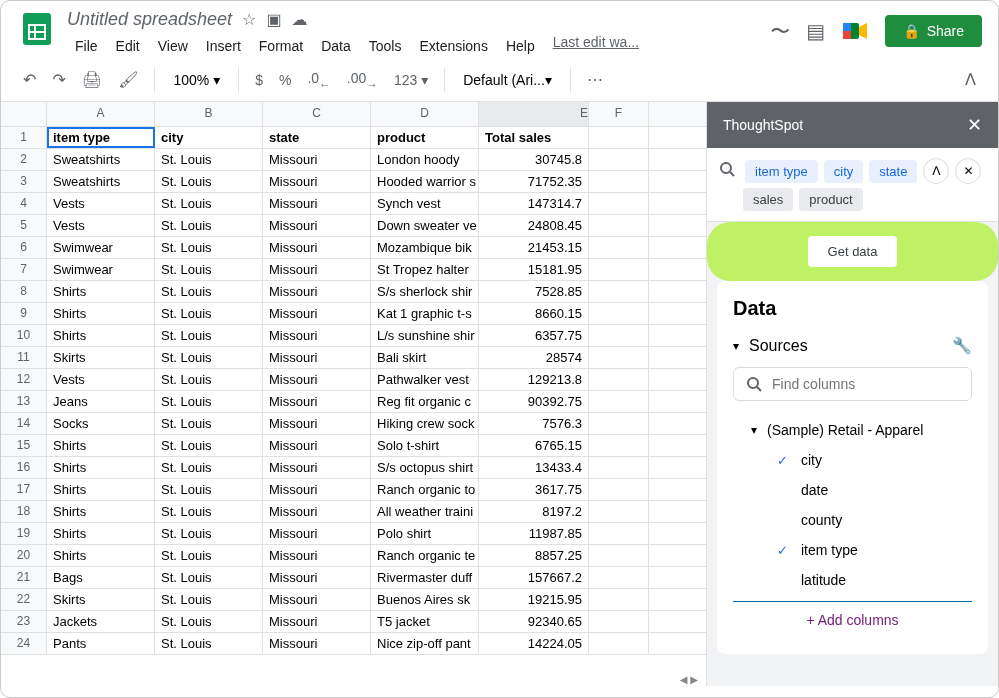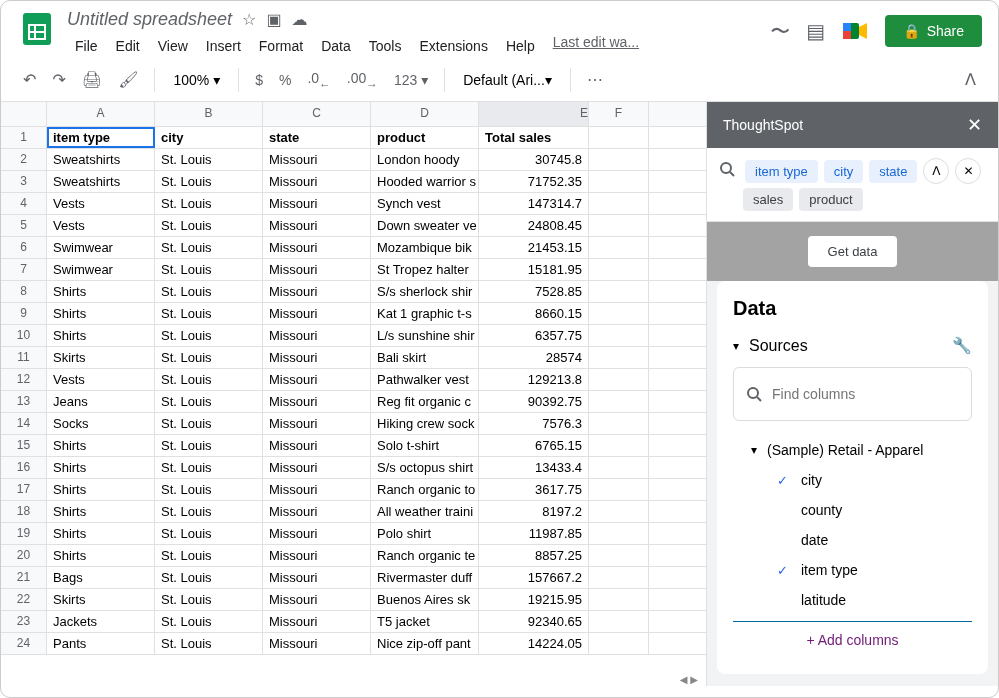--- a/index.html
+++ b/index.html
@@ -52,31 +52,31 @@
 .sb-close { cursor: pointer; font-size: 18px; }
 .sb-body { flex: 1; overflow-y: auto; background: #f1f3f4; padding: 0; position: relative; }
 
 .search-chips-box { background: #fff; margin: 0; border-bottom: 1px solid #e0e0e0; padding: 10px 12px; }
 .chips-row { display: flex; flex-wrap: wrap; gap: 6px; align-items: center; }
 .search-glass { color: #5f6368; margin-right: 4px; }
 .chip { background: #e8f0fe; color: #1967d2; padding: 4px 10px; border-radius: 4px; font-size: 13px; cursor: pointer; }
 .chip-grey { background: #e8eaed; color: #3c4043; }
 .chip-ctrl { width: 26px; height: 26px; border-radius: 50%; border: 1px solid #dadce0; display: flex; align-items: center; justify-content: center; font-size: 12px; cursor: pointer; background: #fff; }
 
-.get-data-row { text-align: center; padding: 14px 0; background:#a3a3a3; }
+.get-data-row { text-align: center; padding: 14px 0; background:#bef264;border-radius:23px; }
 .get-data-btn { background: #fff; border: none; padding: 8px 20px; border-radius: 4px; font-size: 13px; color: #3c4043; cursor: pointer; }
 
 .data-panel { background: #fff; margin: 0 10px 10px 10px; border-radius: 8px; padding: 16px; }
 .data-title { font-size: 20px; font-weight: 700; margin-bottom: 16px; }
 .sources-row { display: flex; align-items: center; justify-content: space-between; margin-bottom: 12px; }
 .sources-left { display: flex; align-items: center; gap: 10px; cursor: pointer; }
 .chevron { font-size: 12px; }
 .wrench { cursor: pointer; color: #3c4043; }
 
-.find-cols { display: flex; align-items: center; border: 1px solid #dadce0; border-radius: 6px; padding: 18px 12px; margin-bottom: 14px; gap: 10px; }
+.find-cols { display: flex; align-items: center; border: 1px solid #dadce0; border-radius: 6px; padding: 8px 12px; margin-bottom: 14px; gap: 10px; }
 .find-cols input { border: none; outline: none; font-size: 14px; flex: 1; background: transparent; }
 
 .source-tree { font-size: 14px; }
 .tree-row { display: flex; align-items: center; gap: 10px; padding: 7px 4px; cursor: pointer; }
 .tree-indent-1 { padding-left: 18px; }
 .tree-indent-2 { padding-left: 44px; }
 .check { color: #2563eb; font-size: 13px; width: 14px; }
 .blank-check { width: 14px; }
 
 .add-cols { text-align: center; color: #701a75; padding: 10px; font-size: 14px; cursor: pointer; border-top: 1px solid #0369a1; margin-top: 6px; }
@@ -436,25 +436,25 @@
             <span class="chevron">▾</span>
             <span>(Sample) Retail - Apparel</span>
           </div>
           <div id="col-list">
               <div class="tree-row tree-indent-2">
                 <span class="check">✓</span>
                 <span>city</span>
               </div>
               <div class="tree-row tree-indent-2">
                 <span class="blank-check"></span>
-                <span>county</span>
+                <span>date</span>
               </div>
               <div class="tree-row tree-indent-2">
                 <span class="blank-check"></span>
-                <span>date</span>
+                <span>county</span>
               </div>
               <div class="tree-row tree-indent-2">
                 <span class="check">✓</span>
                 <span>item type</span>
               </div>
               <div class="tree-row tree-indent-2">
                 <span class="blank-check"></span>
                 <span>latitude</span>
               </div>
             </div>

